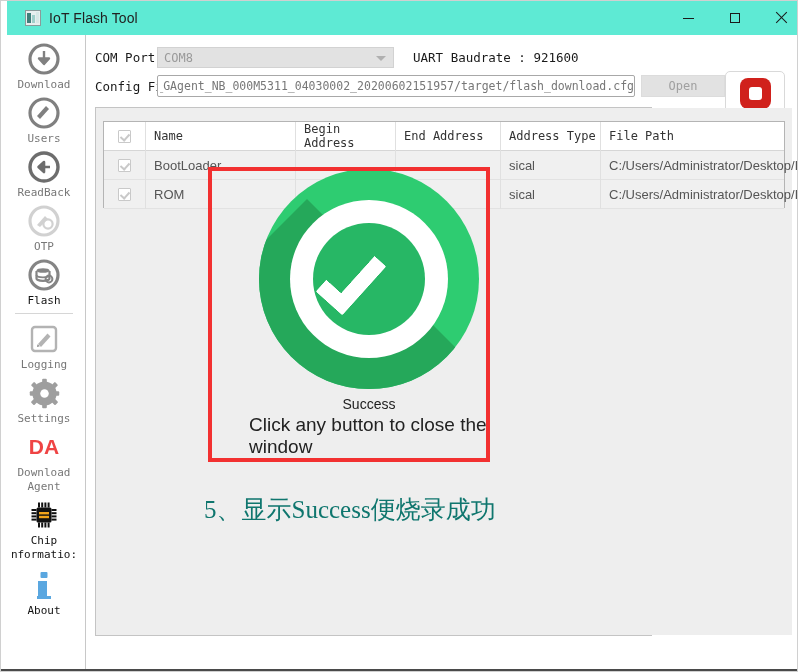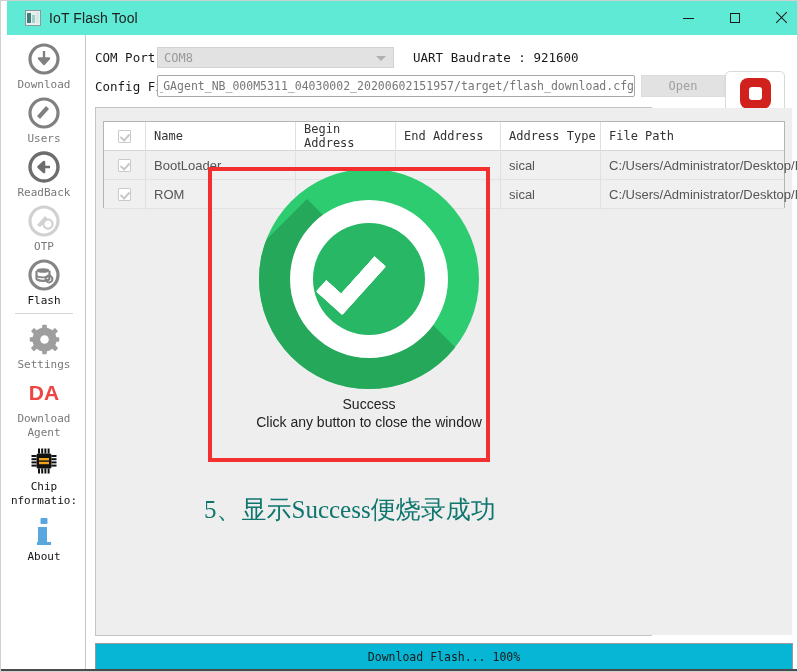--- a/index.html
+++ b/index.html
@@ -198,21 +198,21 @@
   #success-icon .tick {
     position: absolute; left: 74px; top: 77px; width: 36px; height: 66px;
     border: solid #ffffff; border-width: 0 16px 16px 0;
     transform: rotate(42deg);
     border-radius: 2px;
   }
   #success-text1 {
     font-family: "Liberation Sans", sans-serif; font-size: 14px; color: #222; margin-top: 7px;
   }
   #success-text2 {
-    font-family: "Liberation Sans", sans-serif; font-size: 14px; color: #222; margin-top: 2px;
+    font-family: "Liberation Sans", sans-serif; font-size: 19px; color: #222; margin-top: 2px;
   }
   #redbox {
     position: absolute; left: 112px; top: 59px; width: 282px; height: 295px;
     border: 4px solid #f23030; pointer-events: none;
   }
   #annotation {
     position: absolute; left: 108px; top: 385px;
     font-family: "Liberation Serif", serif;
     font-size: 25px; color: #0f766e; white-space: nowrap;
   }
@@ -304,20 +304,30 @@
             <path d="M8.5 12 v7.5 c0 1.3 2.9 2.3 6.5 2.3 s6.5-1 6.5-2.3 V12" fill="none" stroke="#858585" stroke-width="2.2"></path>
             <path d="M8.5 16 c0 1.3 2.9 2.3 6.5 2.3 s6.5-1 6.5-2.3" fill="none" stroke="#858585" stroke-width="1.8"></path>
             <circle cx="21" cy="20" r="3.4" fill="none" stroke="#858585" stroke-width="2"></circle>
           </svg>
       </div>
       <div class="side-lbl dark">Flash</div>
     </div>
 
     <div class="side-sep"></div>
 
+    <div class="side-item">
+      <div class="side-ico">
+        <svg width="30" height="30" viewBox="0 0 30 30">
+            <rect x="3" y="3" width="24" height="24" rx="3" fill="none" stroke="#b3b3b3" stroke-width="2.4"></rect>
+            <path d="M9 20 L18.5 9.5 L21.5 12.5 L12 23 Z" fill="#b3b3b3"></path>
+            <path d="M8.5 20.2 L8 23 L10.8 22.3 Z" fill="#8d8d8d"></path>
+          </svg>
+      </div>
+      <div class="side-lbl">Logging</div>
+    </div>
 
     <div class="side-item">
       <div class="side-ico">
         <svg width="31" height="31" viewBox="0 0 32 32">
           <g fill="#9e9e9e">
             <circle cx="16" cy="16" r="12.5"></circle>
           </g>
           <g fill="#9e9e9e">
             <rect x="13.6" y="0.8" width="4.8" height="7" rx="1"></rect>
             <rect x="13.6" y="24.2" width="4.8" height="7" rx="1"></rect>
@@ -460,20 +470,17 @@
           <div id="success-text2">Click any button to close the window</div>
         </div>
 
         <div id="redbox"></div>
 
         <div id="annotation">5、显示Success便烧录成功</div>
 
       </div>
     </div>
 
-    <div id="progress">
-      <span class="ptxt">Download Flash... 100%</span>
-    </div>
 
   </div>
 
   <div id="bottom-rule"></div>
 </div>
 
 </body></html>

